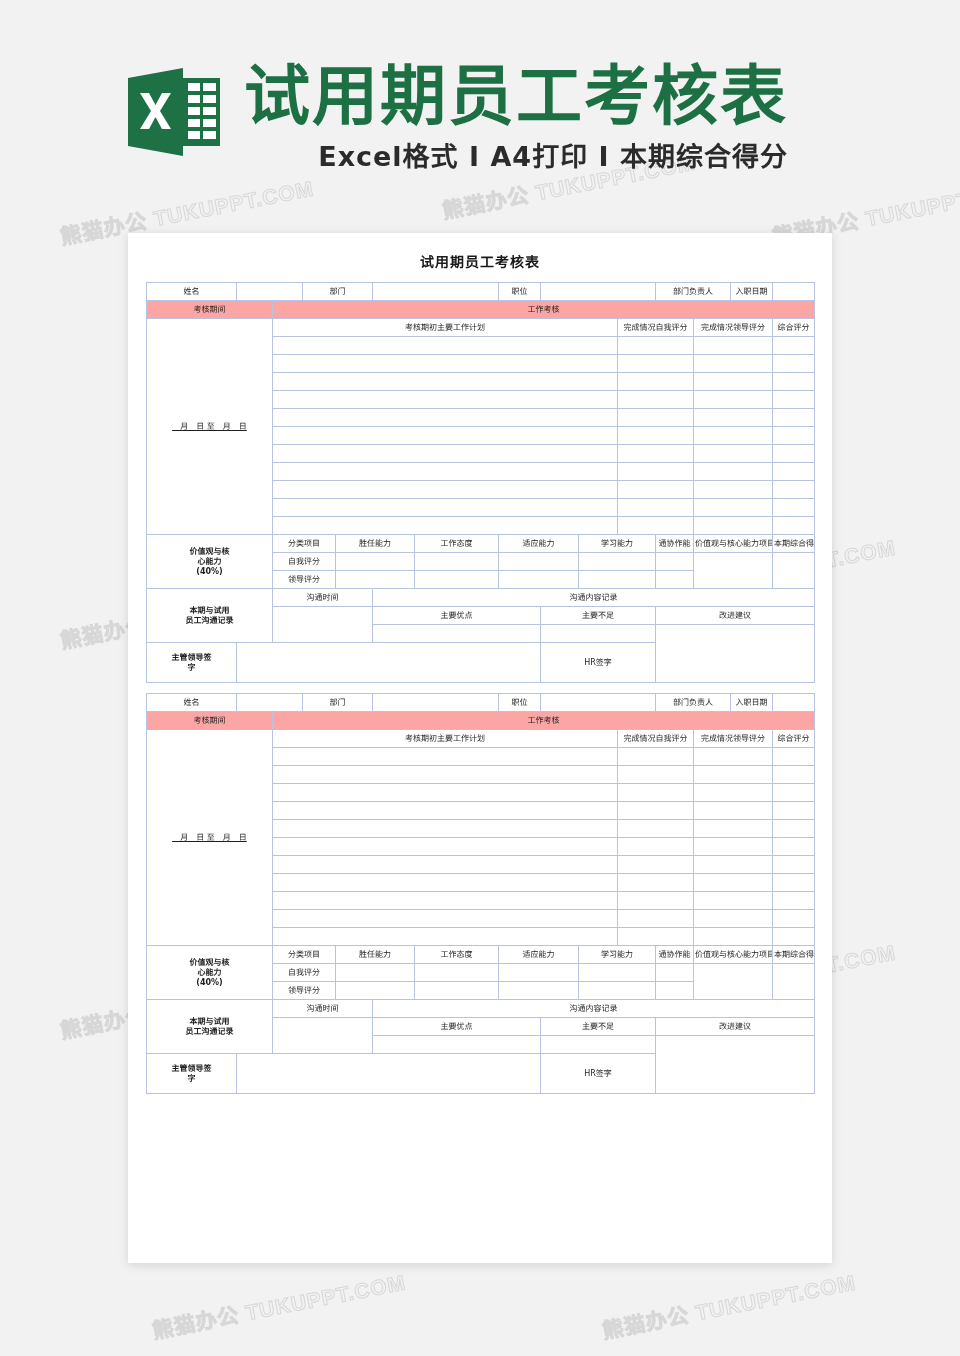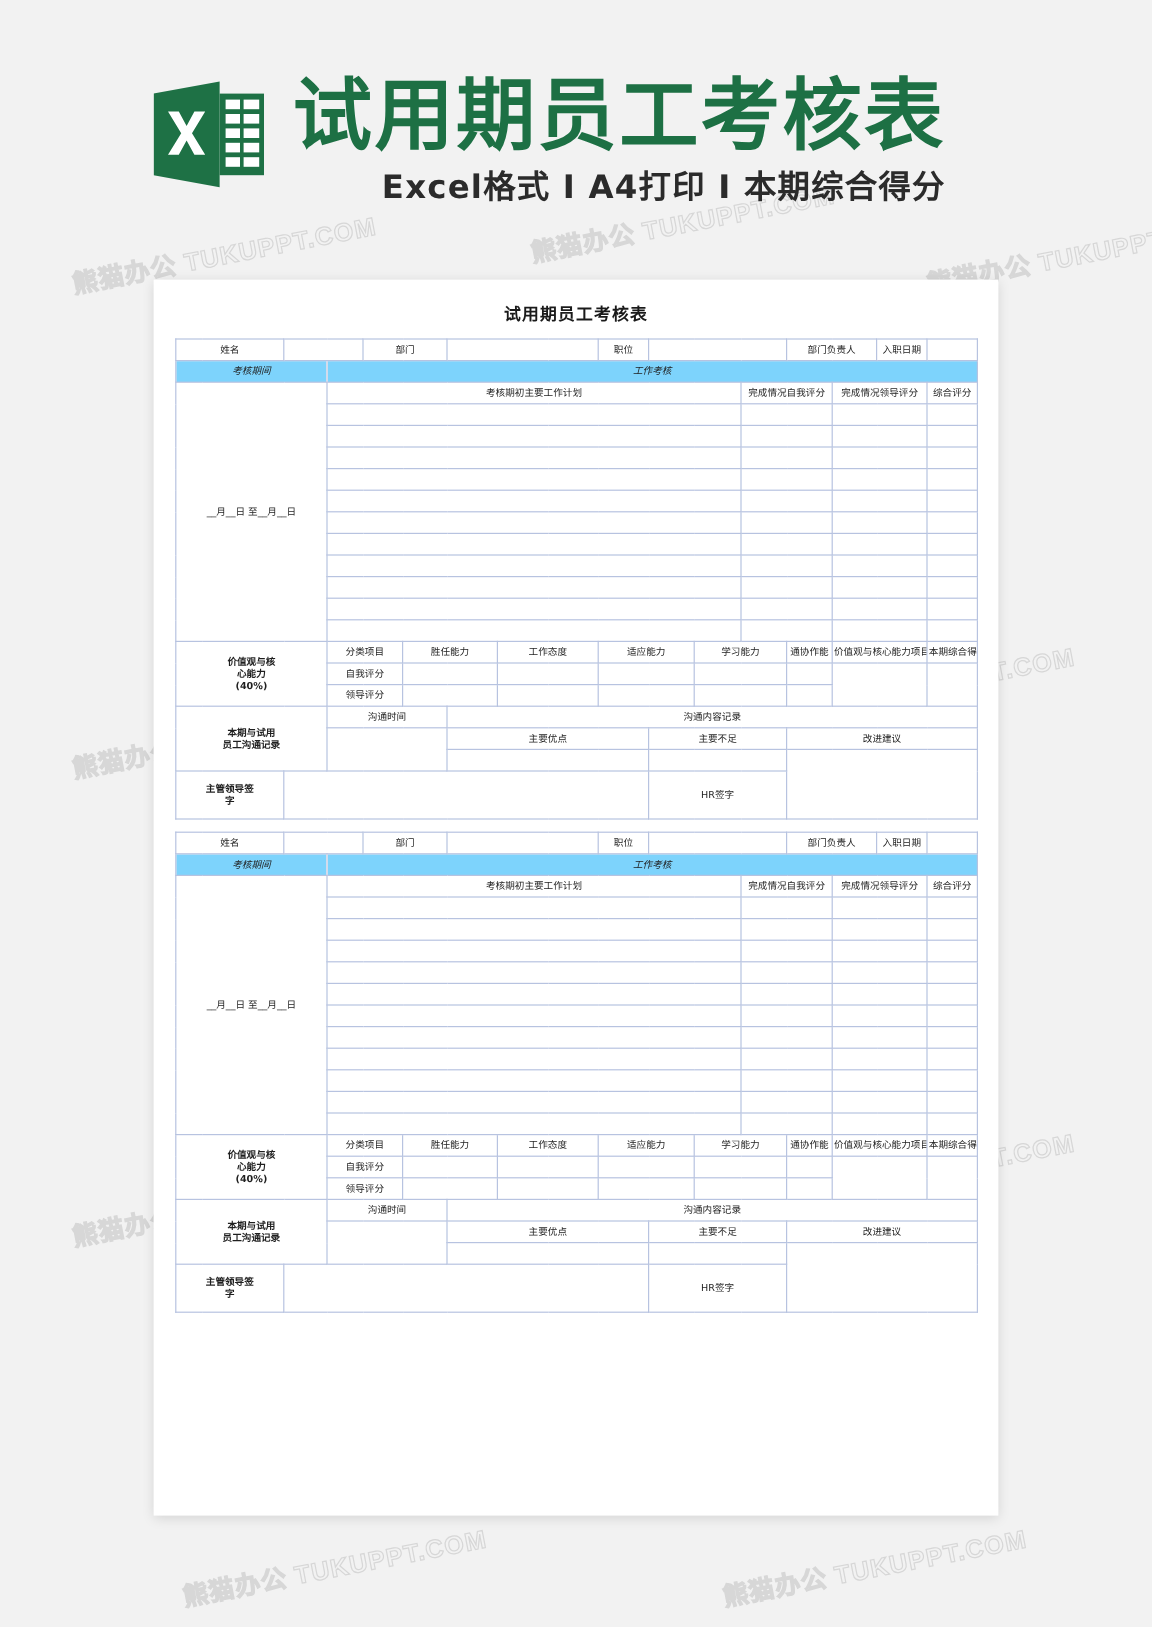--- a/index.html
+++ b/index.html
@@ -123,27 +123,26 @@
     text-align: center;
     vertical-align: middle;
     padding: 1px 1px;
     height: 18px;
     overflow: hidden;
     white-space: nowrap;
   }
   td.blank { }
   td.lbl { font-size: 8px; }
   td.band {
-    background: #7dd3fc;
-    font-style: italic;
+    background: #fca5a5;
   }
   td.wrapcell { white-space: normal; line-height: 1.35; font-weight: bold; }
   td.tall { height: 28px; }
   td.row-empty { height: 19.5px; }
-  td.left-period { font-size: 8px; line-height: 1.5; white-space: pre-line; }
+  td.left-period { font-size: 8px; line-height: 1.5; white-space: pre-line; text-decoration: underline; }
 
   .sheet-gap { height: 10px; }
 </style>
 </head>
 <body>
 
 <div class="wm-layer">
   <div class="wm" style="left:58px;  top:196px;">熊猫办公 TUKUPPT.COM</div>
   <div class="wm" style="left:440px; top:170px;">熊猫办公 TUKUPPT.COM</div>
   <div class="wm" style="left:770px; top:196px;">熊猫办公 TUKUPPT.COM</div>

